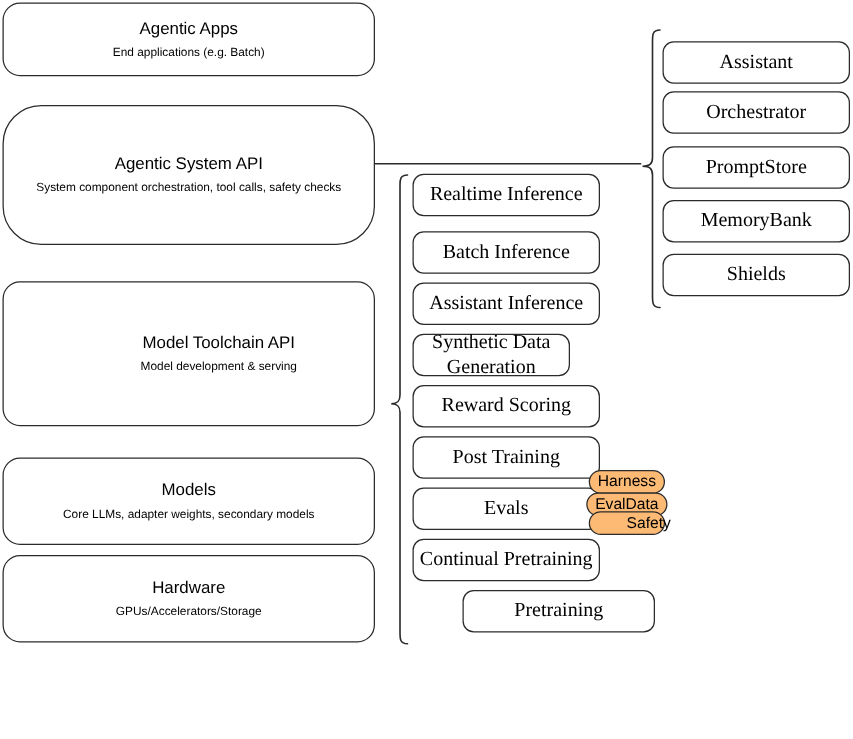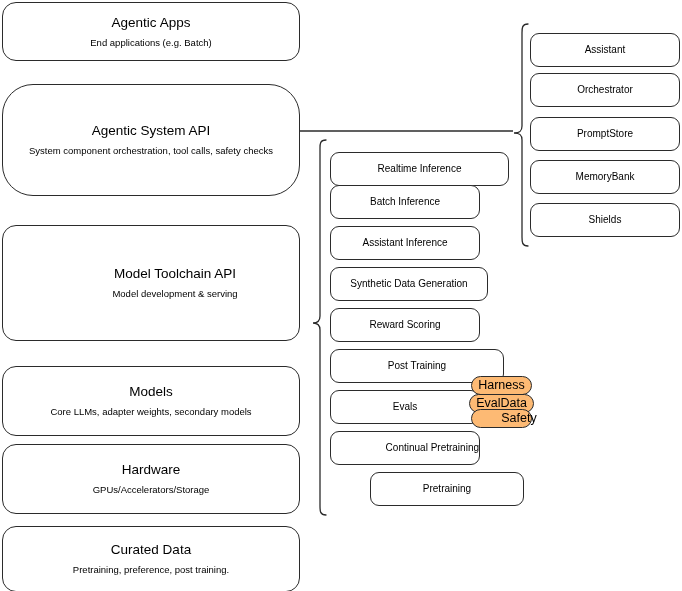--- a/index.html
+++ b/index.html
@@ -37,22 +37,23 @@
     font-size: 13.5px;
     color: #000;
   }
   .layer .subtitle {
     font-size: 9.5px;
     color: #000;
     margin-top: 5px;
   }
   .chip {
     border-radius: 9px;
-    font-size: 10px;
+    font-size: 16px;
     height: 34px;
+    font-family: Liberation Serif, serif;
   }
   .pill {
     border-radius: 999px;
     font-size: 12.5px;
     height: 19px;
     background: #fdba74;
   }
   .bracket {
     position: absolute;
     pointer-events: none;
@@ -90,65 +91,61 @@
   <div class="node layer" style="left:2px; top:366px; width:298px; height:70px;">
     <div class="title">Models</div>
     <div class="subtitle">Core LLMs, adapter weights, secondary models</div>
   </div>
 
   <div class="node layer" style="left:2px; top:444px; width:298px; height:70px;">
     <div class="title">Hardware</div>
     <div class="subtitle">GPUs/Accelerators/Storage</div>
   </div>
 
-  <div class="node layer" style="left:2px; top:526px; width:298px; height:66px;">
-    <div class="title">Curated Data</div>
-    <div class="subtitle">Pretraining, preference, post training.</div>
-  </div>
 
   <div class="connector" style="left:300px; top:124px; width:214px; height:14px;">
     <svg width="214" height="14" viewBox="0 0 214 14">
       <path d="M0,7 L213,7" fill="none" stroke="#2b2b2b" stroke-width="1.3"></path>
     </svg>
   </div>
 
   <div class="bracket" style="left:306px; top:138px; width:22px; height:380px;">
     <svg width="22" height="380" viewBox="0 0 22 380">
       <path d="M20,2 C14,2 14,6 14,10 L14,178 C14,183 12,185 7,185 C12,185 14,187 14,192 L14,368 C14,373 14,377 20,377" fill="none" stroke="#2b2b2b" stroke-width="1.3" stroke-linecap="round"></path>
     </svg>
   </div>
 
   <div class="bracket" style="left:508px; top:22px; width:22px; height:228px;">
     <svg width="22" height="228" viewBox="0 0 22 228">
       <path d="M20,2 C14,2 14,6 14,11 L14,104 C14,109 12,111 6,111 C12,111 14,113 14,118 L14,215 C14,220 14,224 20,224" fill="none" stroke="#2b2b2b" stroke-width="1.3" stroke-linecap="round"></path>
     </svg>
   </div>
 
-  <div class="node chip" style="left:330px; top:152px; width:179px;">
+  <div class="node chip" style="left:330px; top:139px; width:150px;">
     <span>Realtime Inference</span>
   </div>
   <div class="node chip" style="left:330px; top:185px; width:150px;">
     <span>Batch Inference</span>
   </div>
   <div class="node chip" style="left:330px; top:226px; width:150px;">
     <span>Assistant Inference</span>
   </div>
-  <div class="node chip" style="left:330px; top:267px; width:158px;">
+  <div class="node chip" style="left:330px; top:267px; width:126px;">
     <span>Synthetic Data Generation</span>
   </div>
   <div class="node chip" style="left:330px; top:308px; width:150px;">
     <span>Reward Scoring</span>
   </div>
-  <div class="node chip" style="left:330px; top:349px; width:174px;">
+  <div class="node chip" style="left:330px; top:349px; width:150px;">
     <span>Post Training</span>
   </div>
   <div class="node chip" style="left:330px; top:390px; width:150px;">
     <span>Evals</span>
   </div>
-  <div class="node chip" style="left:330px; top:431px; width:150px;align-items:flex-end;">
+  <div class="node chip" style="left:330px; top:431px; width:150px;">
     <span>Continual Pretraining</span>
   </div>
   <div class="node chip" style="left:330px; top:472px; width:154px;margin-left:40px;">
     <span>Pretraining</span>
   </div>
 
   <div class="node pill" style="left:471px; top:376px; width:61px; z-index:5;">
     <span>Harness</span>
   </div>
   <div class="node pill" style="left:469px; top:394px; width:65px; z-index:6;">

